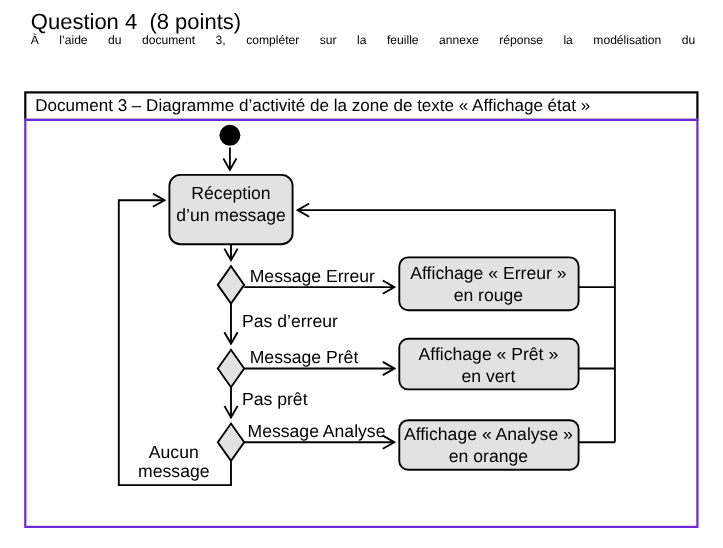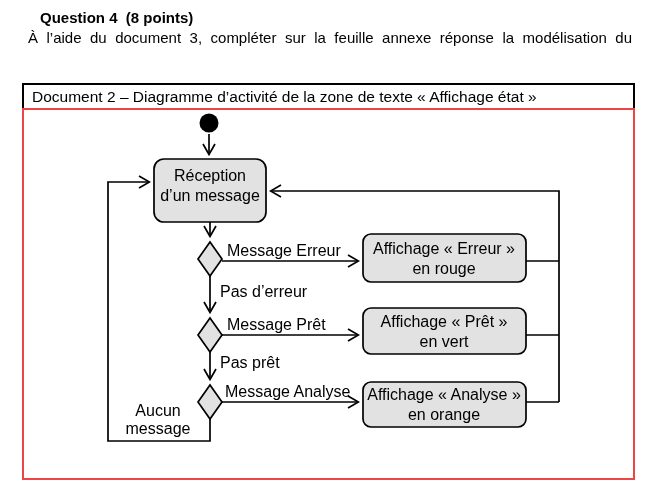--- a/index.html
+++ b/index.html
@@ -11,32 +11,32 @@
   }
   .page {
     position: relative;
     width: 657px;
     height: 498px;
     background: #ffffff;
     overflow: hidden;
   }
   .q-title {
     position: absolute;
-    left: 40px;
+    left: 28px;
     top: 9px;
-    font-size: 15px;
-    font-weight: bold;
+    font-size: 20px;
+    font-weight: normal;
     white-space: pre-wrap;
   }
   .q-body {
     position: absolute;
     left: 28px;
     top: 29px;
     width: 604px;
-    font-size: 15px;
+    font-size: 11px;
     line-height: 17.6px;
   }
   .q-body .line-just {
     text-align: justify;
     text-align-last: justify;
   }
   .doc-box {
     position: absolute;
     left: 22px;
     top: 83px;
@@ -51,21 +51,21 @@
     font-size: 15.5px;
     line-height: 24px;
     padding-left: 8px;
     background: #ffffff;
   }
   .doc-diagram {
     box-sizing: border-box;
     width: 613px;
     height: 372px;
     margin-top: -2px;
-    border: 2px solid #ef4444;
+    border: 2px solid #6d28d9;
     background: #ffffff;
     position: relative;
   }
   .doc-diagram svg {
     position: absolute;
     left: 0;
     top: 0;
     display: block;
   }
   svg text {
@@ -82,21 +82,21 @@
 
 <div class="page">
 
   <div class="q-title">Question 4  (8 points)</div>
 
   <div class="q-body">
     <div class="line-just">À l’aide du document 3, compléter sur la feuille annexe réponse la modélisation du</div>
   </div>
 
   <div class="doc-box">
-    <div class="doc-title">Document 2 – Diagramme d’activité de la zone de texte « Affichage état »</div>
+    <div class="doc-title">Document 3 – Diagramme d’activité de la zone de texte « Affichage état »</div>
 
     <div class="doc-diagram">
       <svg width="609" height="368" viewBox="0 0 609 368">
         <defs>
           <marker id="ah" markerUnits="userSpaceOnUse" markerWidth="13" markerHeight="14" viewBox="0 0 13 14" refX="11" refY="7" orient="auto-start-reverse">
             <path d="M1,1 L11.5,7 L1,13" fill="none" stroke="#000000" stroke-width="1.7"></path>
           </marker>
         </defs>
 
         <circle cx="185" cy="13" r="9.5" fill="#000000"></circle>

